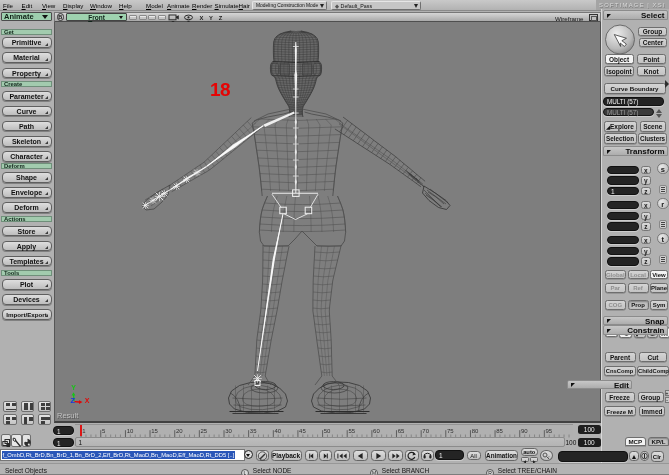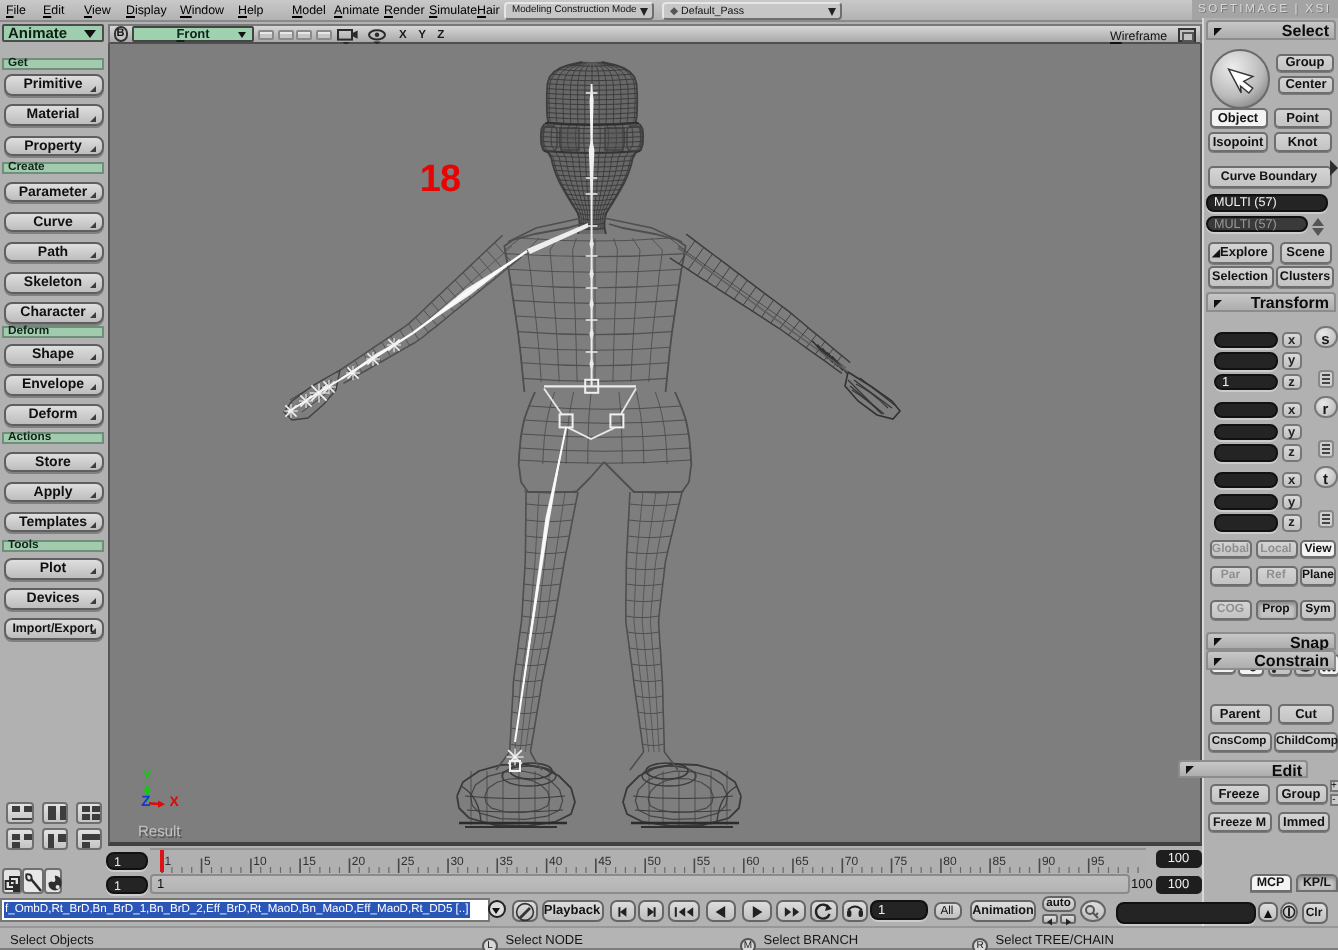--- a/index.html
+++ b/index.html
@@ -52,21 +52,21 @@
   border:1px solid #8a8a8a; border-radius:1px; box-shadow:inset 0 1px 0 #e8e8e8; }
 #vpxyz { position:absolute; left:144.5px; top:2.2px; font-size:5.8px; font-weight:bold; color:#1a1a1a; letter-spacing:2.1px; }
 #wireframe { position:absolute; left:500px; top:2px; font-size:6.2px; color:#111; }
 #wfbox { position:absolute; left:534px; top:1px; width:8.5px; height:7.5px; border:1px solid #333; background:#c0c0c0; }
 #wfbox:before { content:""; position:absolute; left:1px; top:1px; width:4px; height:3.5px; border:1px solid #555; }
 
 
 #viewport { position:absolute; left:54px; top:22px; width:547px; height:401px;
   background:#7e7e7e; border-left:1.5px solid #565656; border-right:1.5px solid #4e4e4e;
   border-bottom:2.5px solid #414141; }
-#result { position:absolute; left:14px; bottom:1.5px; font-size:7.5px; color:#c2c2c2; text-shadow:0.8px 0.8px 0 #575757;margin-top:33px; }
+#result { position:absolute; left:2px; bottom:1.5px; font-size:7.5px; color:#c2c2c2; text-shadow:0.8px 0.8px 0 #575757;margin-top:33px; }
 
 
 #rpanel { position:absolute; left:601px; top:9px; width:68px; height:466px; background:#b1b1b1;
   border-left:1.5px solid #d8d8d8; }
 .rhdr { position:absolute; left:1.5px; width:65px; height:9.5px;
   background:linear-gradient(#c7c7c7,#adadad); border:1px solid #8c8c8c; border-radius:2px 2px 0 0;
   font-size:8px; font-weight:bold; color:#0c0c0c; text-align:right; padding-right:2px; line-height:9px; }
 .rhdr .cur { position:absolute; left:3px; top:2.5px; width:0; height:0;
   border-top:4.5px solid #111; border-right:4.5px solid transparent; }
 .rbtn { position:absolute; border-radius:2.5px; background:linear-gradient(#d4d4d4,#c3c3c3);
@@ -610,21 +610,21 @@
           <circle cx="2" cy="7" r="0.8"></circle>
           <circle cx="4.5" cy="7" r="0.8"></circle>
           <circle cx="7" cy="7" r="0.8"></circle>
         </g>
       </svg></div>
 <div class="rhdr" style="left:602.5px;top:325px"><span class="cur"></span>Constrain</div>
 <div class="rbtn" style="left:604.5px;top:351.7px;width:31px;height:10.5px;line-height:9.5px">Parent</div>
 <div class="rbtn" style="left:639px;top:351.7px;width:28px;height:10.5px;line-height:9.5px">Cut</div>
 <div class="rbtn" style="left:603.5px;top:365.6px;width:32px;height:10.5px;line-height:9.5px;font-size:5.8px">CnsComp</div>
 <div class="rbtn" style="left:637px;top:365.6px;width:32px;height:10.5px;line-height:9.5px;font-size:5.8px">ChildComp</div>
-<div class="rhdr" style="left:589px;top:379.5px"><span class="cur"></span>Edit</div>
+<div class="rhdr" style="left:567px;top:379.5px"><span class="cur"></span>Edit</div>
 <div class="rbtn" style="left:604.5px;top:391.6px;width:30px;height:10.5px;line-height:9.5px">Freeze</div>
 <div class="rbtn" style="left:637.5px;top:391.6px;width:26px;height:10.5px;line-height:9.5px">Group</div>
 <div class="abs" style="left:664.5px;top:390px;width:5px;height:6px;background:#c9c9c9;border:0.5px solid #777;font-size:5px;line-height:5px;text-align:center">+</div>
 <div class="abs" style="left:664.5px;top:397px;width:5px;height:6px;background:#c9c9c9;border:0.5px solid #777;font-size:5px;line-height:4px;text-align:center">-</div>
 <div class="rbtn" style="left:603.5px;top:405.5px;width:32.5px;height:10.5px;line-height:9.5px;font-size:6.2px">Freeze M</div>
 <div class="rbtn" style="left:639px;top:405.5px;width:26px;height:10.5px;line-height:9.5px">Immed</div>
 <div class="rbtn on" style="left:624.5px;top:436.5px;width:21.5px;height:9.5px;line-height:8.5px;font-size:6.2px;border-radius:3px 3px 0 0">MCP</div>
 <div class="rbtn press" style="left:648px;top:436.5px;width:21px;height:9.5px;line-height:8.5px;font-size:6.2px;border-radius:3px 3px 0 0">KP/L</div>
 
 <div class="laybtn" style="left:3px;top:400.8px;width:14.3px">

